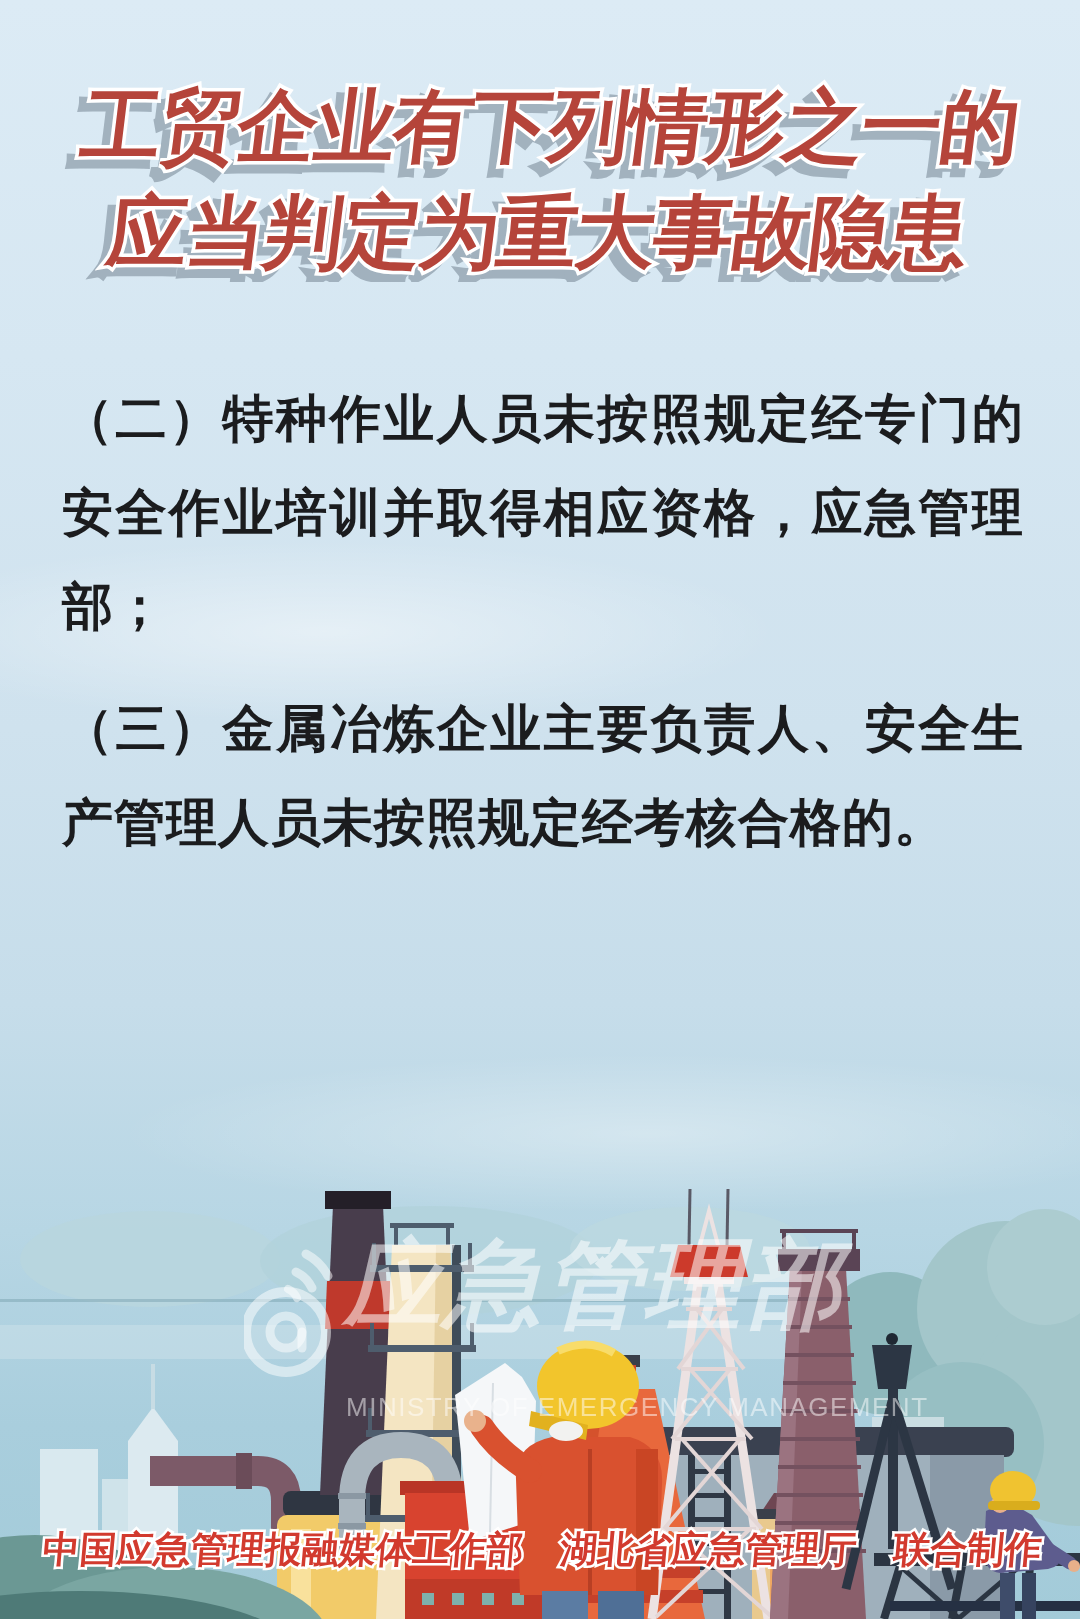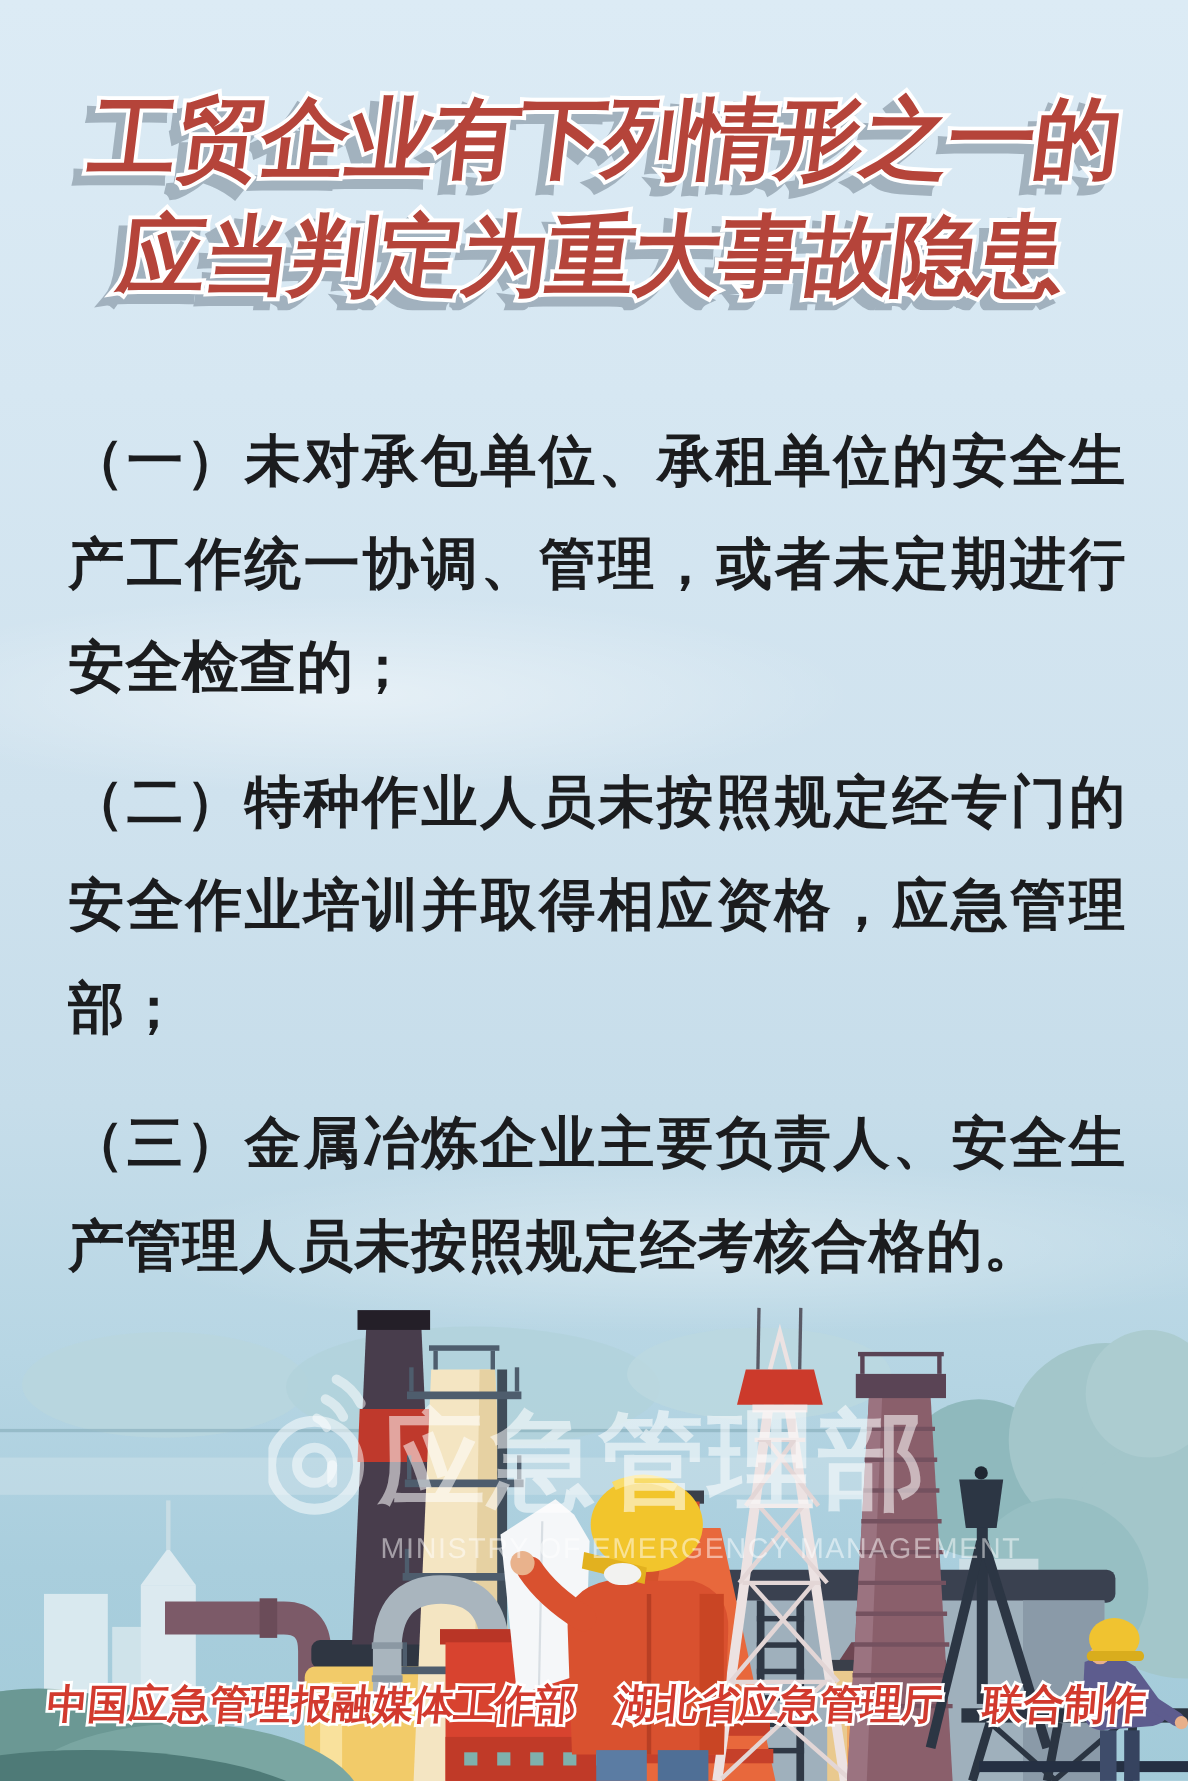--- a/index.html
+++ b/index.html
@@ -22,21 +22,21 @@
     position:absolute;left:62px;right:56px;top:372px;
     color:#1b1c1e;font-size:51px;line-height:94px;font-weight:bold;
     text-align:justify;letter-spacing:1px;
   }
   .item{margin:0 0 28px 0;}
   .scene{position:absolute;left:0;bottom:0;width:1080px;height:470px;display:block;}
   .watermark{
     position:absolute;left:244px;top:1232px;width:620px;
     pointer-events:none;
   }
-  .wm-row{display:flex;align-items:flex-end;}
+  .wm-row{display:flex;align-items:flex-start;font-style:italic;}
   .wm-cn{
     color:rgba(255,255,255,.55);font-size:97px;font-weight:bold;
     letter-spacing:3px;line-height:1.1;white-space:nowrap;
   }
   .wm-en{
     margin:10px 0 0 102px;color:rgba(255,255,255,.5);
     font-size:26px;font-weight:normal;letter-spacing:1.5px;white-space:nowrap;
   }
   .footer-svg{position:absolute;left:0;top:1506px;width:1080px;height:92px;display:block;}
   .footer-svg text{
@@ -52,21 +52,20 @@
   <svg class="title-svg" viewBox="0 0 1080 220" aria-hidden="true">
     <g transform="translate(18,0) skewX(-7)">
       <text class="title-shadow" x="532" y="101" text-anchor="middle">工贸企业有下列情形之一的</text>
       <text class="title-shadow" x="532" y="207" text-anchor="middle">应当判定为重大事故隐患</text>
       <text class="title-main" x="540" y="92" text-anchor="middle">工贸企业有下列情形之一的</text>
       <text class="title-main" x="540" y="198" text-anchor="middle">应当判定为重大事故隐患</text>
     </g>
   </svg>
 
   <div class="items">
-    <p class="item">（一）未对承包单位、承租单位的安全生产工作统一协调、管理，或者未定期进行安全检查的；</p>
     <p class="item">（二）特种作业人员未按照规定经专门的安全作业培训并取得相应资格，应急管理部；</p>
     <p class="item">（三）金属冶炼企业主要负责人、安全生产管理人员未按照规定经考核合格的。</p>
   </div>
 
   <svg class="scene" viewBox="0 0 1080 470" aria-hidden="true">
 
     <g>
       <ellipse cx="150" cy="110" rx="130" ry="48" fill="#b9d6de" opacity="0.85"></ellipse>
       <ellipse cx="430" cy="112" rx="170" ry="55" fill="#b2d2db" opacity="0.8"></ellipse>
       <ellipse cx="690" cy="100" rx="120" ry="42" fill="#bcd8e0" opacity="0.8"></ellipse>

